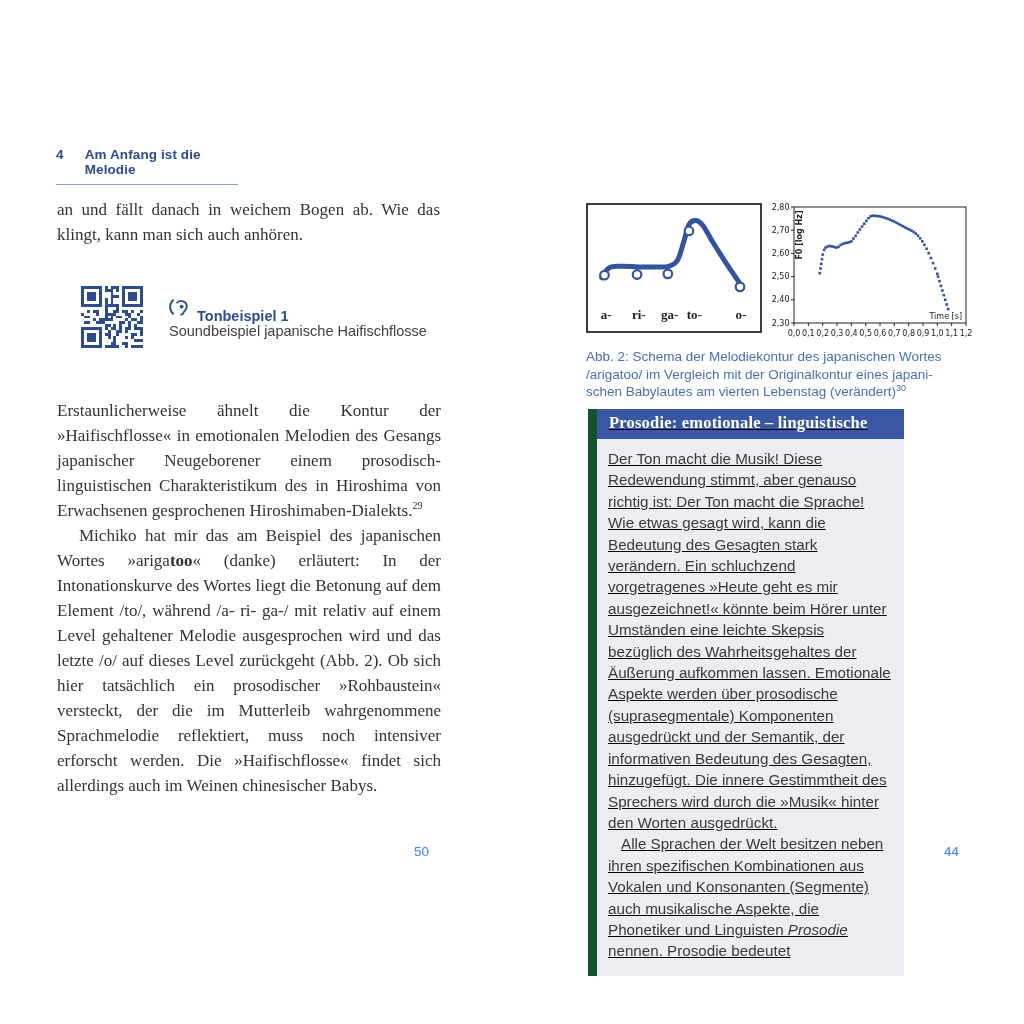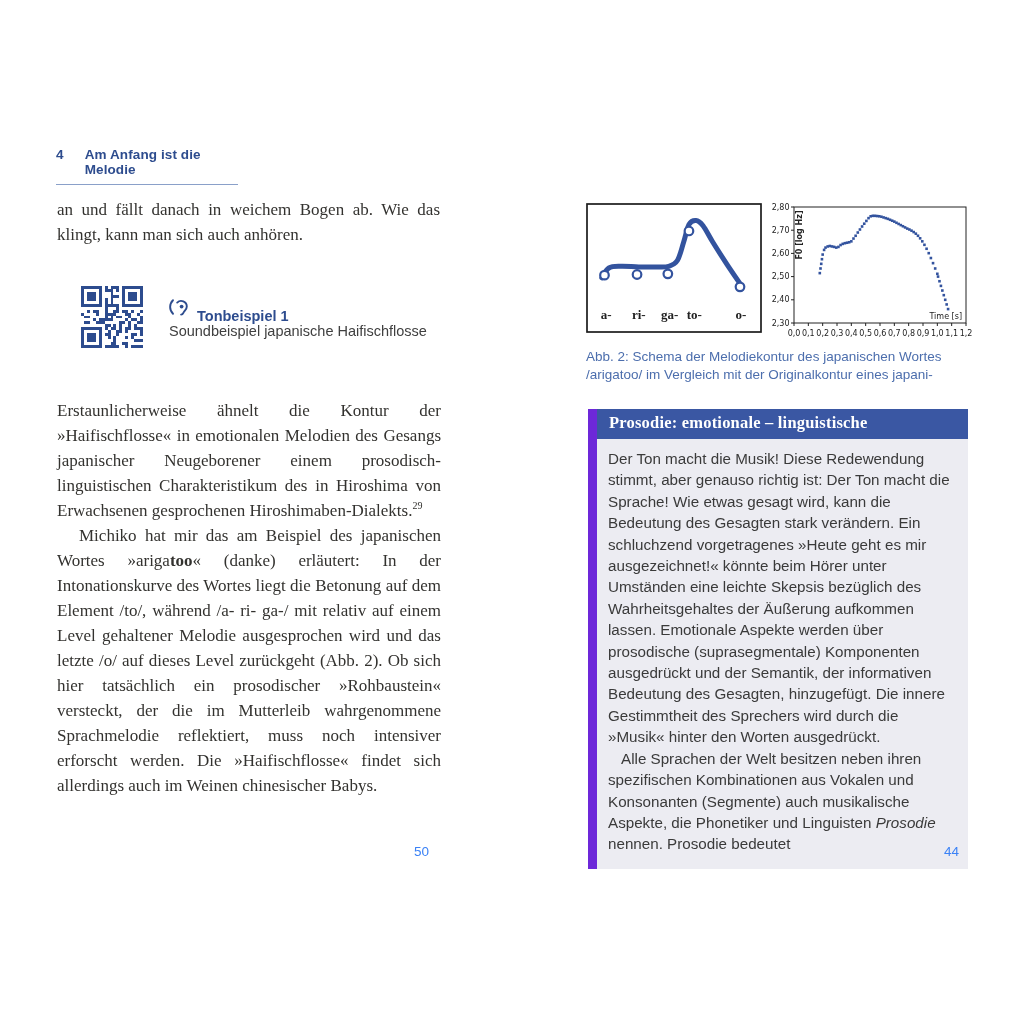--- a/index.html
+++ b/index.html
@@ -34,22 +34,22 @@
   #pn-right{left:944px;top:844px;}
 
   
   #schema-chart{left:586px;top:203px;}
   #scatter-chart{left:766px;top:194px;}
   #figure-caption{left:586px;top:348px;width:384px;text-align:left;
      font-size:13.5px;line-height:17.5px;color:#4c6ead;}
   #figure-caption sup{font-size:9px;vertical-align:super;line-height:0;}
 
   
-  #infobox{left:588px;top:409px;width:380px;background:#ececf2;
-     border-left:9px solid #6d28d9;box-sizing:border-box;}
+  #infobox{left:588px;top:409px;width:316px;background:#ececf2;
+     border-left:9px solid #14532d;box-sizing:border-box;text-decoration:underline;}
   #infobox-header{background:#3a57a3;color:#ffffff;font-family:"Liberation Serif",serif;
      font-weight:bold;font-size:16.5px;padding:4px 10px 6px 12px;letter-spacing:.2px;}
   #infobox-body{padding:9px 13px 14px 11px;font-size:15.2px;line-height:21.4px;
      color:#3a3a3a;text-align:left;border-radius:31px;}
   #infobox-body p{margin:0;}
   #infobox-body p.indent{text-indent:13px;}
   .svgtext{font-family:"DejaVu Sans",sans-serif;}
 </style>
 </head>
 <body>
@@ -331,20 +331,21 @@
     <rect x="177.91666666666666" y="104.49999999999999" width="2.6" height="2.6" fill="#33539e"></rect>
     <rect x="179.35" y="109.13999999999999" width="2.6" height="2.6" fill="#33539e"></rect>
     <rect x="180.78333333333333" y="113.77999999999999" width="2.6" height="2.6" fill="#33539e"></rect>
     <text transform="translate(36,41) rotate(-90)" text-anchor="middle" font-size="8" font-weight="bold" fill="#222" class="svgtext">F0 [log Hz]</text>
     <text x="196" y="125" text-anchor="end" font-size="8" fill="#222" class="svgtext">Time [s]</text>
   </svg>
 
 <div class="abs" id="figure-caption">
   <div>Abb. 2: Schema der Melodiekontur des japanischen Wortes</div>
   <div>/arigatoo/ im Vergleich mit der Originalkontur eines japani-</div>
+  <div><span>schen Babylautes am vierten Lebenstag (verändert)</span><sup>30</sup></div>
 </div>
 
 <div class="abs" id="infobox">
   <div id="infobox-header">Prosodie: emotionale – linguistische</div>
   <div id="infobox-body">
     <p>Der Ton macht die Musik! Diese Redewendung stimmt, aber genauso richtig ist: Der Ton macht die Sprache! Wie etwas gesagt wird, kann die Bedeutung des Gesagten stark verändern. Ein schluchzend vorgetragenes »Heute geht es mir ausgezeichnet!« könnte beim Hörer unter Umständen eine leichte Skepsis bezüglich des Wahrheitsgehaltes der Äußerung aufkommen lassen. Emotionale Aspekte werden über prosodische (suprasegmentale) Komponenten ausgedrückt und der Semantik, der informativen Bedeutung des Gesagten, hinzugefügt. Die innere Gestimmtheit des Sprechers wird durch die »Musik« hinter den Worten ausgedrückt.</p>
     <p class="indent"><span>Alle Sprachen der Welt besitzen neben ihren spezifischen Kombinationen aus Vokalen und Konsonanten (Segmente) auch musikalische Aspekte, die Phonetiker und Linguisten </span><i>Prosodie</i><span> nennen. Prosodie bedeutet</span></p>
   </div>
 </div>
 

